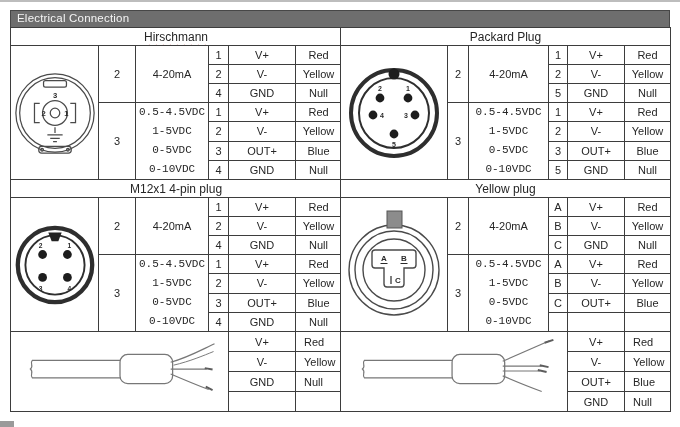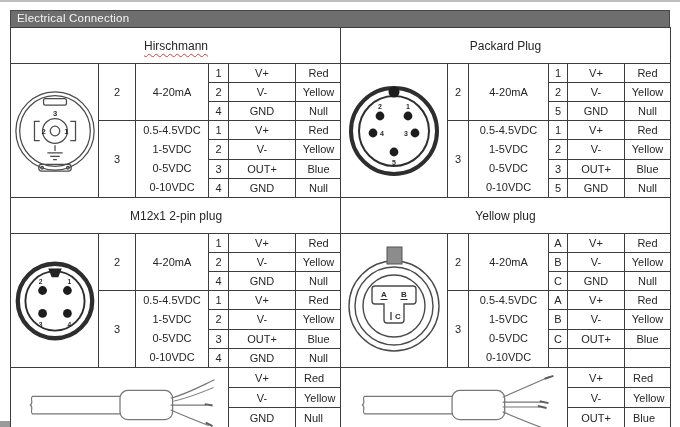--- a/index.html
+++ b/index.html
@@ -8,27 +8,27 @@
   .topstrip { position:absolute; left:0; top:0; width:680px; height:2px; background:#bdbdbd; }
   .bottomsmudge { position:absolute; left:0; top:421px; width:14px; height:6px; background:#9a9a9a; }
   .hdr { position:absolute; left:10px; top:10px; width:660px; height:18px;
          background:#6e6e6e; border:1px solid #474747; color:#f5f5f5;
          font-size:11.5px; line-height:15px; padding-left:6px; letter-spacing:.2px; }
   table.spec { position:absolute; border-collapse:collapse; table-layout:fixed; background:#fff; }
   #tbl-left  { left:10px;  top:27px; width:331px; }
   #tbl-right { left:340px; top:27px; width:330px; }
   td { border:1px solid #3d3d3d; font-size:11px; color:#262626; text-align:center;
        vertical-align:middle; padding:0; overflow:hidden; }
-  tr.tt { height:36px; }
+  tr.tt { height:18px; }
   td.title { font-size:12px; }
   .squiggle { text-decoration:underline; text-decoration-style:wavy; text-decoration-color:#c94040;
               text-decoration-thickness:1px; text-underline-offset:3px; }
   tr.rt { height:19px; }
   tr.ct { height:20px; }
-  td.range .rl { line-height:19px; }
+  td.range .rl { line-height:19px;font-family:Liberation Mono, monospace; }
   td.imgcell { padding:0; }
   tr.ct td.wcol { text-align:left; padding-left:8px; }
   svg { display:block; margin:0 auto; }
   svg text { font-family:"Liberation Sans", sans-serif; font-weight:bold; fill:#2b2b2b; }
 </style>
 </head>
 <body>
 
 <div class="topstrip"></div>
 <div class="bottomsmudge"></div>
@@ -109,21 +109,21 @@
     <td>OUT+</td>
     <td class="wcol">Blue</td>
   </tr>
   <tr class="rt">
     <td>4</td>
     <td>GND</td>
     <td class="wcol">Null</td>
   </tr>
 
   <tr class="tt">
-        <td class="title" colspan="6"><span>M12x1 2-pin plug</span></td>
+        <td class="title" colspan="6"><span>M12x1 4-pin plug</span></td>
       </tr>
 
   <tr class="rt">
     <td class="imgcell" rowspan="7">
       <svg width="84" height="104" viewBox="0 0 88 104">
         <circle cx="44" cy="52" r="39" fill="none" stroke="#2e2e2e" stroke-width="4.5"></circle>
         <circle cx="44" cy="52" r="31" fill="none" stroke="#2e2e2e" stroke-width="2"></circle>
         <path d="M37,18 h14 l-3.5,9 h-7 z" fill="#222"></path>
         <circle cx="31" cy="41" r="4.6" fill="#1d1d1d"></circle>
             <circle cx="57" cy="41" r="4.6" fill="#1d1d1d"></circle>

